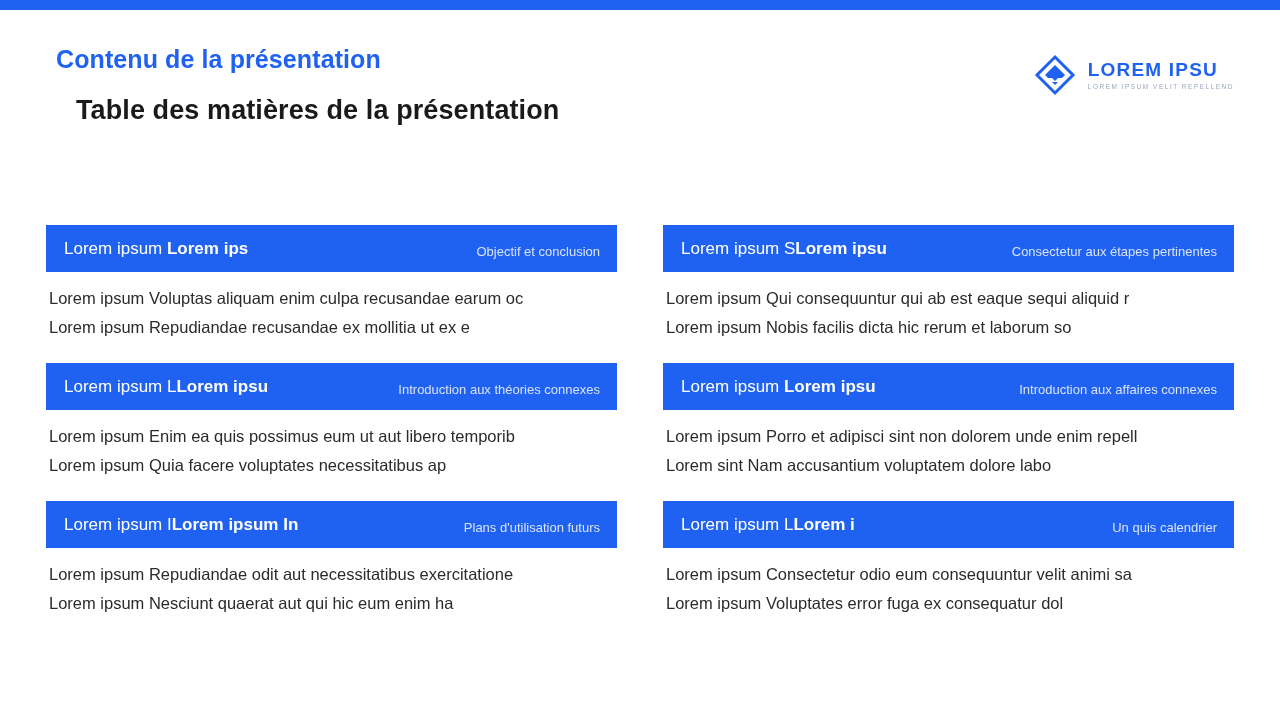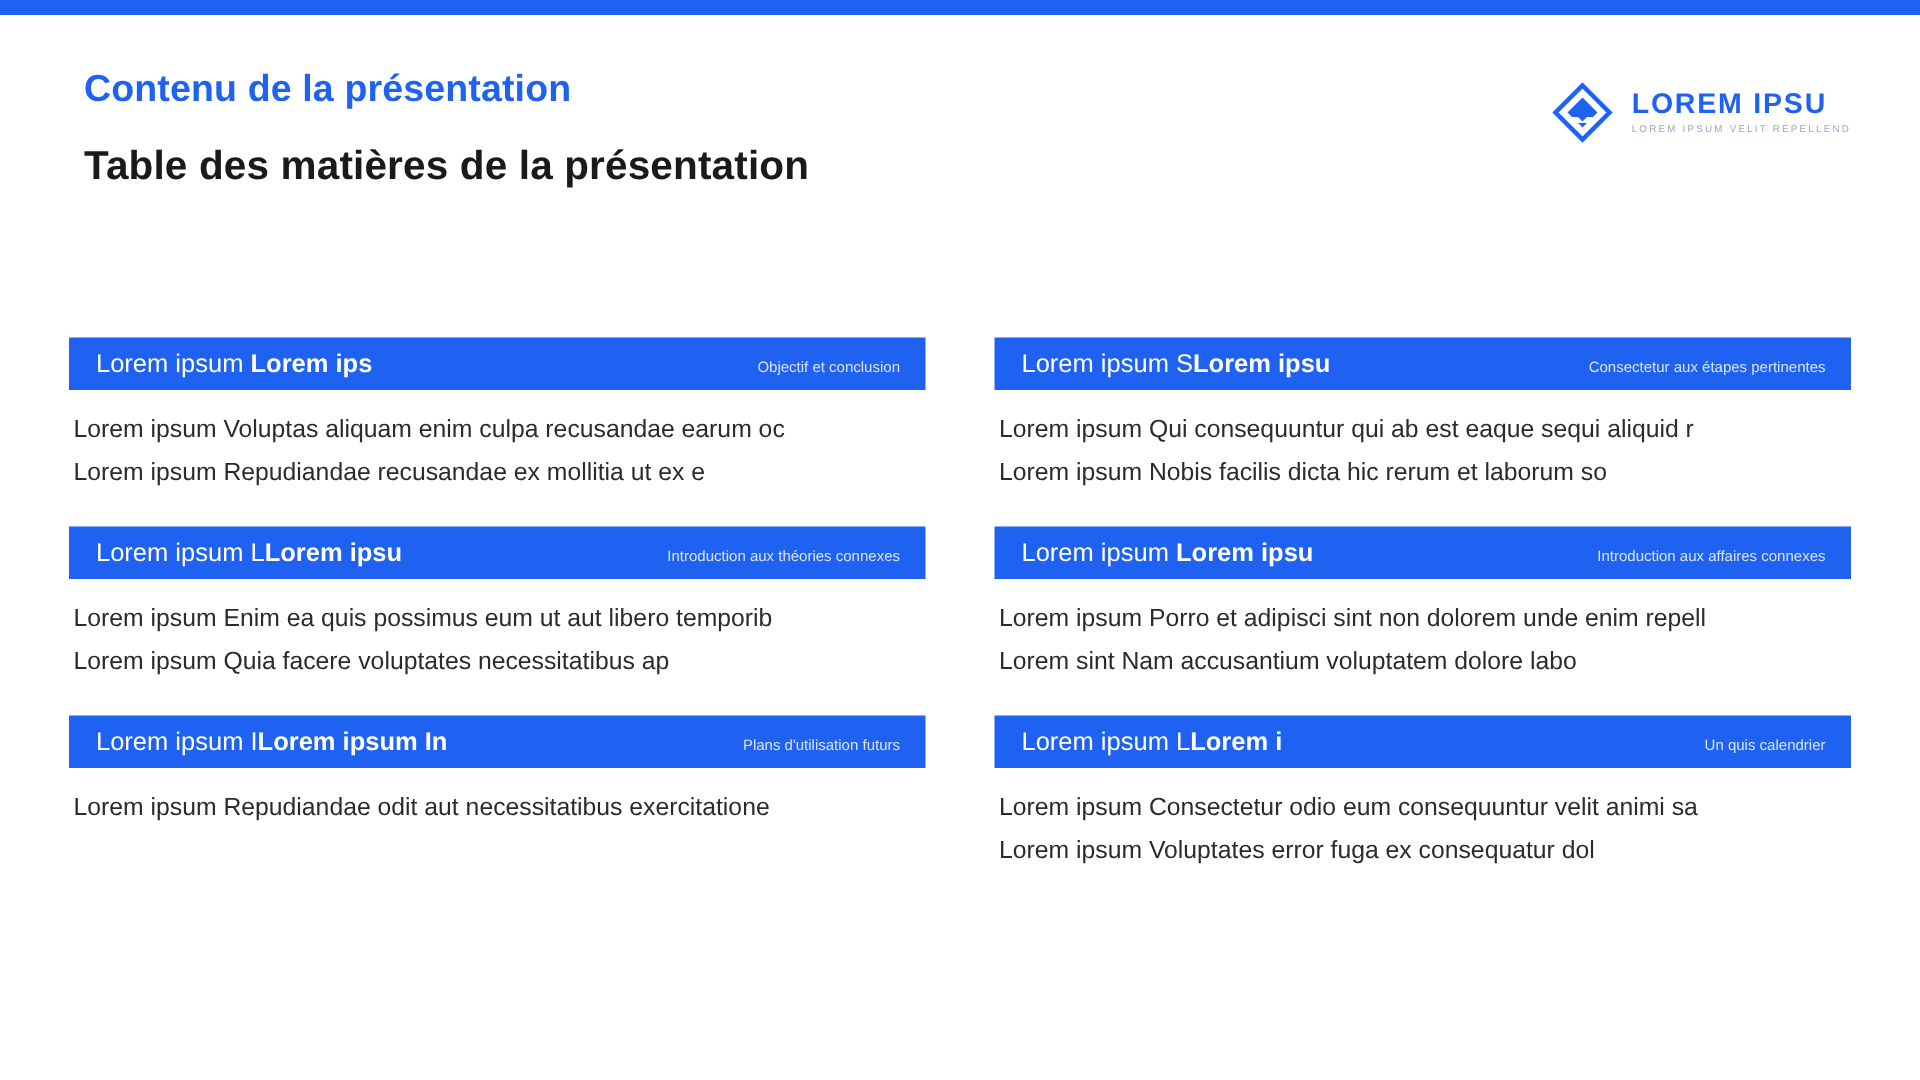--- a/index.html
+++ b/index.html
@@ -31,20 +31,21 @@
     color: #1f62f2;
     letter-spacing: 0.1px;
     line-height: 1.2;
   }
   .title {
     margin-top: 21px;
     font-size: 27px;
     font-weight: bold;
     color: #1a1a1a;
     letter-spacing: 0.1px;
+    margin-left: 20px;
   }
   
   .logo {
     position: absolute;
     top: 54px; right: 46px;
     display: flex;
     align-items: center;
     gap: 12px;
   }
   .logo-mark { width: 42px; height: 42px; }
@@ -67,36 +68,36 @@
     position: absolute;
     top: 225px; left: 46px;
     width: 1188px;
     display: grid;
     grid-template-columns: 571px 571px;
     column-gap: 46px;
     row-gap: 21px;
   }
   .item { width: 571px; }
   .bar {
-    height: 35px;
+    height: 47px;
     background: #1f62f2;
     display: flex;
     align-items: center;
     justify-content: space-between;
     padding: 0 17px 0 18px;
   }
   .bar-title {
     font-size: 17px;
     color: #ffffff;
     font-weight: normal;
     white-space: nowrap;
   }
   .bar-title b { font-weight: bold; }
   .bar-note {
-    font-size: 10px;
+    font-size: 13px;
     color: #d9e3fb;
     white-space: nowrap;
     padding-top: 5px;
   }
   .body-text {
     margin-top: 12px;
     font-size: 16.5px;
     line-height: 1.76;
     color: #2b2b2b;
     padding-left: 3px;
@@ -175,20 +176,21 @@
       </div>
     </div>
 
     <div class="item">
       <div class="bar">
         <span class="bar-title"><span>Lorem ipsum I</span><b>Lorem ipsum In</b></span>
         <span class="bar-note">Plans d'utilisation futurs</span>
       </div>
       <div class="body-text">
         <div>Lorem ipsum Repudiandae odit aut necessitatibus exercitatione</div>
+        <div>Lorem ipsum Nesciunt quaerat aut qui hic eum enim ha</div>
       </div>
     </div>
 
     <div class="item">
       <div class="bar">
         <span class="bar-title"><span>Lorem ipsum L</span><b>Lorem i</b></span>
         <span class="bar-note">Un quis calendrier</span>
       </div>
       <div class="body-text">
         <div>Lorem ipsum Consectetur odio eum consequuntur velit animi sa</div>

